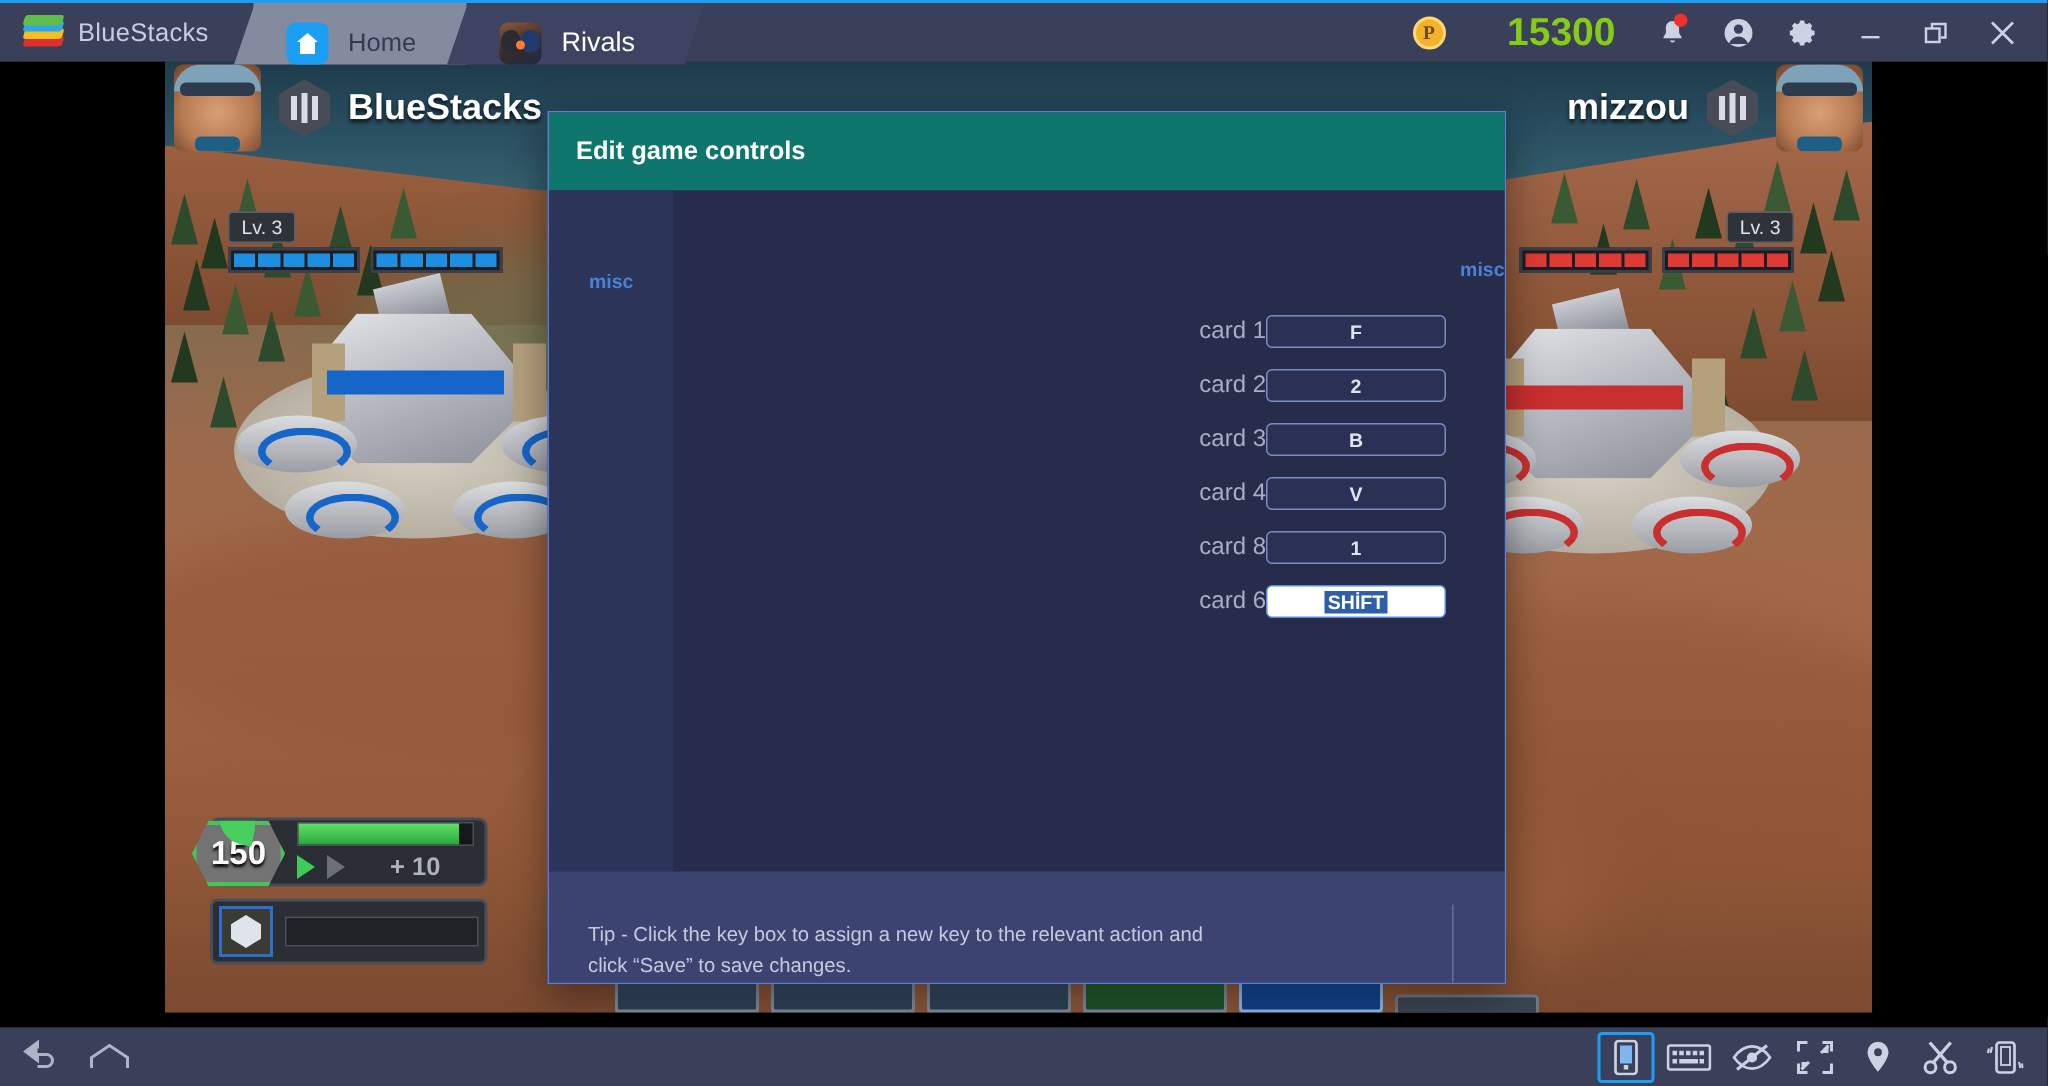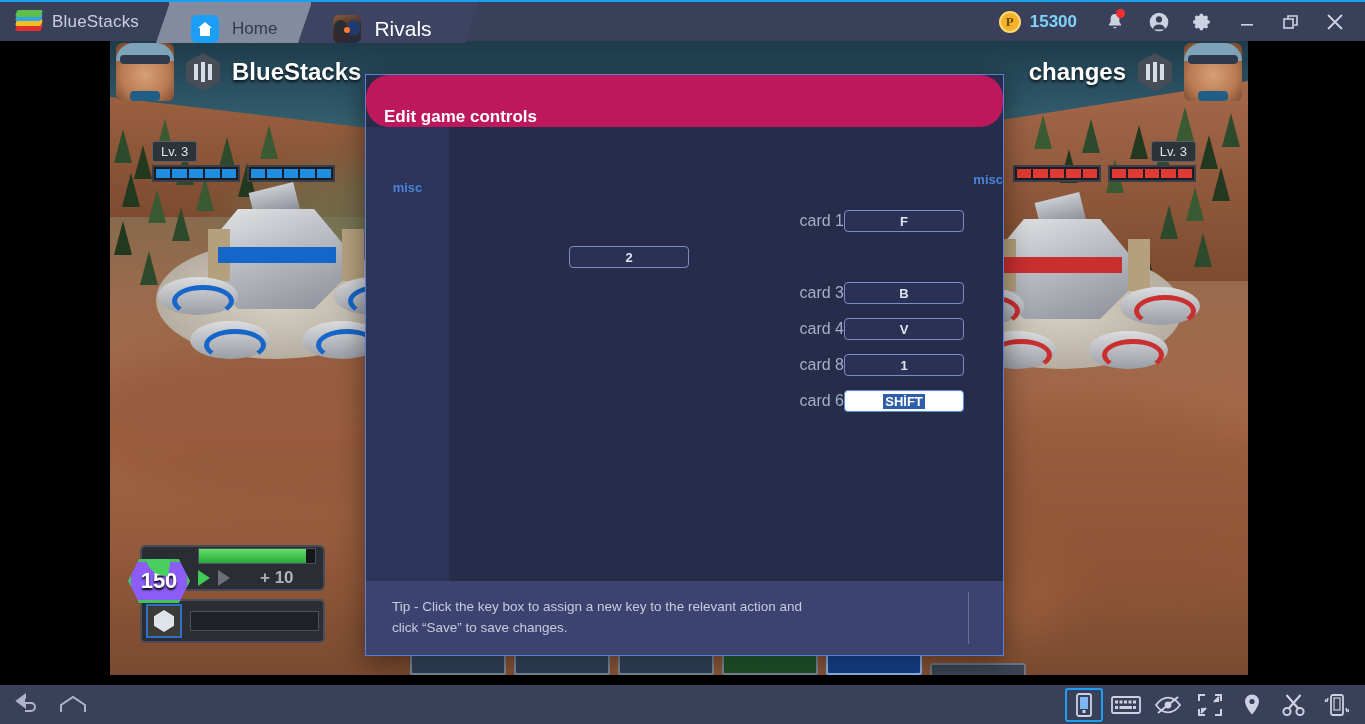--- a/index.html
+++ b/index.html
@@ -47,21 +47,21 @@
   }
   .tab::after {
     content:""; position: absolute; right: -13px; top: 0;
     width: 0; height: 0;
     border-bottom: 41px solid transparent;
     border-left: 14px solid currentColor;
   }
   .tab-home { background: #858b9f; color: #858b9f; }
   .tab-home .tab-label { color: #343a4f; font-size: 17px; }
   .tab-rivals { background: #3d4360; color: #3d4360; }
-  .tab-rivals .tab-label { color: #ffffff; font-size: 21px; }
+  .tab-rivals .tab-label { color: #ffffff; font-size: 18px; }
 
   .tab-icon { width: 28px; height: 28px; border-radius: 6px; flex: 0 0 auto; position: relative; overflow: hidden; }
   .icon-home { background: #1b9ef3; display:flex; align-items:center; justify-content:center; }
   .icon-rivals {
     background: linear-gradient(160deg,#8a5a3a 0%,#3b2a28 55%,#1e2a44 100%);
   }
   .icon-rivals .r1, .icon-rivals .r2 {
     position:absolute; width: 13px; height: 15px; border-radius: 50% 50% 40% 40%;
     top: 5px;
   }
@@ -70,21 +70,21 @@
   .icon-rivals .spark { position:absolute; left:11px; top:12px; width:6px;height:6px;background:#ff7a30;border-radius:50%; }
 
   .tb-right { margin-left: auto; display: flex; align-items: center; gap: 0px; padding-right: 8px; }
   .coin-wrap { display: flex; align-items: center; gap: 9px; padding: 0 16px; }
   .coin {
     width: 22px; height: 22px; border-radius: 50%;
     background: #f2b32a; border: 2px solid #ffd873;
     display: flex; align-items: center; justify-content: center;
     color: #6e4a06; font-size: 13px; font-weight: bold; font-family: "Liberation Serif", serif;
   }
-  .coin-amount { color: #7dd3fc; font-size: 17px; font-weight: bold; }
+  .coin-amount { color: #84cc16; font-size: 26px; font-weight: bold; margin-left: 32px; }
 
   .tb-btn {
     width: 44px; height: 41px; display: flex; align-items: center; justify-content: center;
     position: relative; cursor: default;
   }
   .tb-btn svg { display: block; }
   .badge-dot { position: absolute; right: 12px; top: 8px; width: 9px; height: 9px; border-radius: 50%; background: #f0302e; }
 
   
   .gamearea {
@@ -198,24 +198,24 @@
     padding-left: 56px; display:flex; flex-direction: column; justify-content:center; gap: 4px;
   }
   .res-fill-outer { width: 118px; height: 16px; background:#15171b; border:1px solid #4c505a; }
   .res-fill { height: 100%; width: 92%; background: linear-gradient(180deg,#62e06a,#2aa83a); }
   .res-meta { display:flex; align-items:center; gap: 8px; }
   .res-meta .tri { width:0;height:0;border-top:8px solid transparent;border-bottom:8px solid transparent;border-left:12px solid #3ecb57; }
   .res-meta .tri.dim { border-left-color:#6b7078; }
   .res-meta .plus { color:#aeb3bb; font-size:17px; font-weight:bold; margin-left: 22px; }
   .res-gem {
     position:absolute; left: -12px; top: 2px; width: 62px; height: 44px;
-    background: #8b5cf6; border: 3px solid #46c45c;
+    background: #737373; border: 3px solid #46c45c;
     clip-path: polygon(18% 0, 82% 0, 100% 50%, 82% 100%, 18% 100%, 0 50%);
     display:flex; align-items:center; justify-content:center;
-    color:#ffffff; font-size: 22px; font-weight: bold; text-shadow: 0 2px 2px #000; margin-top: 12px;
+    color:#ffffff; font-size: 22px; font-weight: bold; text-shadow: 0 2px 2px #000;
   }
   .res-leaf { position:absolute; left: 14px; top: -18px; width: 26px; height: 30px; background:#48d05f; border-radius: 0 70% 0 70%; transform: rotate(12deg); }
   .hero-bar {
     margin-top: 8px; width: 185px; height: 44px; background:#2b2e34; border:2px solid #4a4e58; border-radius: 5px;
     display:flex; align-items:center; padding: 4px;
   }
   .hero-slot { width: 36px; height: 34px; background:#3b3a35; border: 2px solid #2e6fc9; display:flex;align-items:center;justify-content:center; }
   .hero-slot .glyph { width:20px;height:22px;background:#dfe3ea; clip-path: polygon(50% 0,100% 28%,100% 72%,50% 100%,0 72%,0 28%); }
   .hero-prog { margin-left: 8px; flex:1; height: 20px; background:#202227; border:1px solid #4c505a; }
 
@@ -230,22 +230,22 @@
   
   .dialog {
     position: absolute; left: 365px; top: 74px; width: 639px; height: 582px;
     background: #272c4a;
     border: 1px solid #5b7fd4;
     z-index: 30;
     display: flex; flex-direction: column;
     box-shadow: 0 6px 26px rgba(0,0,0,.45);
   }
   .dlg-header {
-    height: 52px; background: #be185d; flex: 0 0 auto;
-    display: flex; align-items: flex-end; padding: 0 4px 0 18px; border-radius: 23px;
+    height: 52px; background: #0f766e; flex: 0 0 auto;
+    display: flex; align-items: center; padding: 0 4px 0 18px;
   }
   .dlg-title { color:#ffffff; font-size: 17px; font-weight: bold; }
   .dlg-header-right { margin-left: auto; display:flex; align-items:center; height: 100%; }
   .save-btn {
     display:flex; align-items:center; gap: 9px; padding: 0 16px; height: 32px; cursor: default;
   }
   .save-btn .label { color:#dfe2f0; font-size: 16px; }
   .hdr-sep { width:1px; height: 30px; background: #6a6f94; margin: 0 4px; }
   .close-btn { width: 48px; height: 52px; display:flex; align-items:center; justify-content:center; cursor: default; }
 
@@ -269,21 +269,21 @@
     border: 1px solid #7b8cc4; border-radius: 4px;
     background: #2b3154;
     display: flex; align-items: center; justify-content: center;
     color: #dfe3f2; font-size: 13px; font-weight: bold; cursor: default;
   }
   .key-box.focused { border-color: #5a8fe0; background: #ffffff; }
   .key-box.focused .ktext { background: #2f5fa8; color: #ffffff; padding: 0 2px; }
 
   .dlg-footer {
     flex: 0 0 auto; height: 74px; background: #3d4370;
-    display: flex; align-items: center; padding: 0 10px 0 26px;
+    display: flex; align-items: flex-end; padding: 0 10px 0 26px;
   }
   .tip-text { color: #c7cade; font-size: 13.5px; line-height: 1.55; max-width: 430px; }
   .foot-sep { width: 1px; height: 52px; background: #6a6f94; margin: 0 24px 0 auto; }
   .adv-btn { display:flex; align-items:center; gap: 12px; padding-right: 16px; cursor: default; }
   .adv-btn .label { color:#e3e6f3; font-size: 15px; }
 
   
   .bottombar {
     position: absolute; left: 0; bottom: 0; width: 1365px; height: 39px;
     background: #3a4059; display: flex; align-items: center; z-index: 40;
@@ -360,21 +360,21 @@
         <div class="avatar">
           <div class="hair"></div>
             <div class="goggles"></div>
             <div class="scarf"></div>
         </div>
         <div class="clan-badge">
             <i></i>
             <i></i>
             <i></i>
           </div>
-        <div class="player-name">changes</div>
+        <div class="player-name">mizzou</div>
       </div>
 
       <div class="hpgroup left">
         <div class="lvl">Lv. 3</div>
         <div class="hprow">
           <div class="hpbar blue">
               <span></span>
               <span></span>
               <span></span>
               <span></span>
@@ -571,20 +571,21 @@
       <div class="dlg-content">
         <div class="group-head">misc</div>
 
         <div class="binding-row">
           <span class="binding-label">card 1</span>
           <div class="key-box">
               <span class="ktext">F</span>
             </div>
         </div>
         <div class="binding-row">
+          <span class="binding-label">card 2</span>
           <div class="key-box">
               <span class="ktext">2</span>
             </div>
         </div>
         <div class="binding-row">
           <span class="binding-label">card 3</span>
           <div class="key-box">
               <span class="ktext">B</span>
             </div>
         </div>

